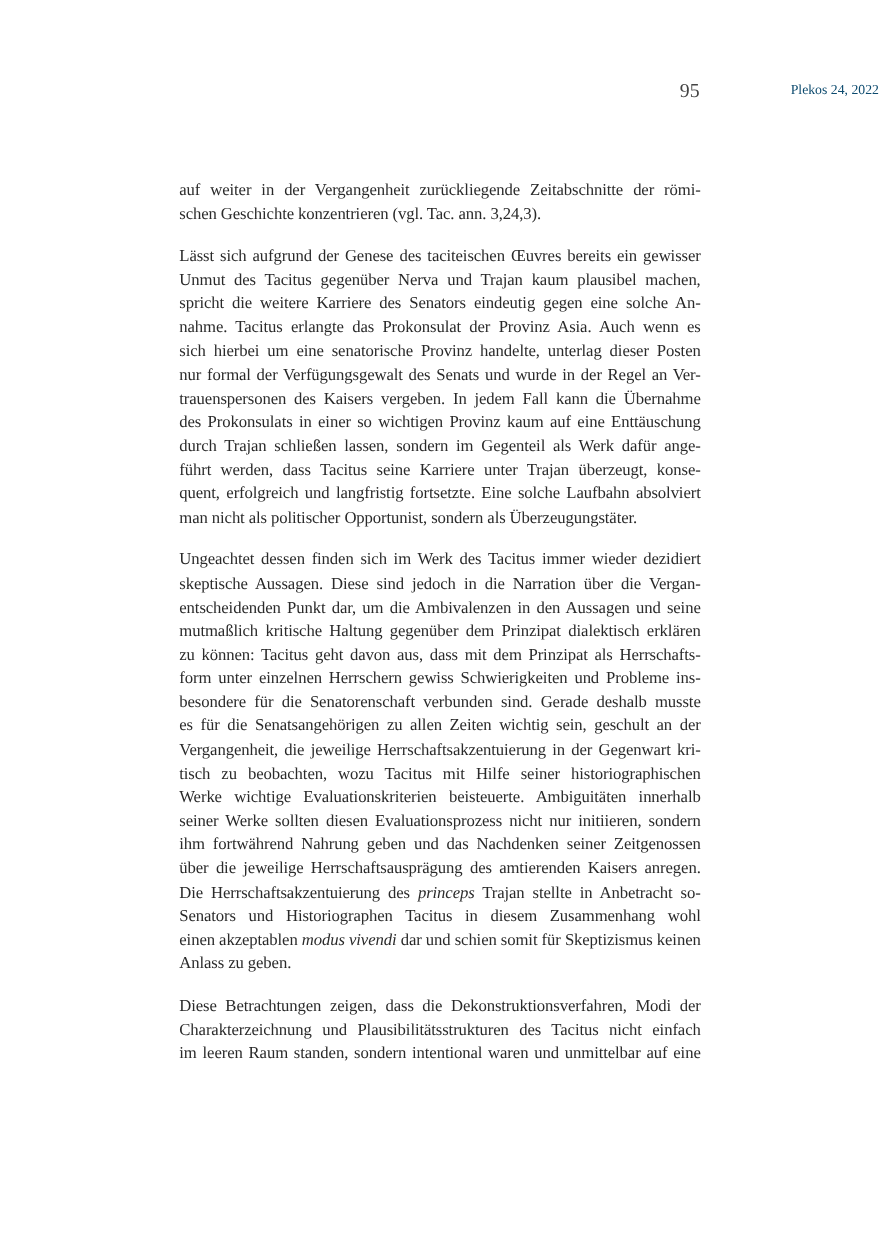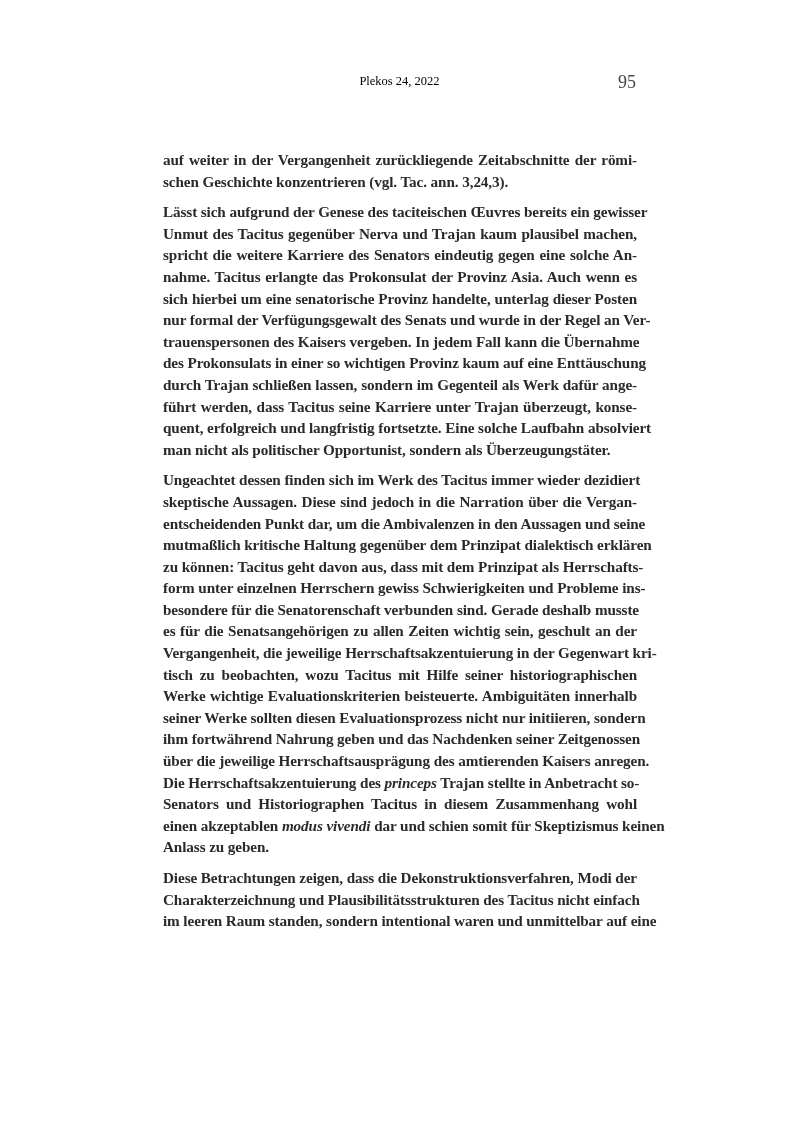--- a/index.html
+++ b/index.html
@@ -1,24 +1,24 @@
 <!DOCTYPE html>
 <html><head>
 <meta charset="utf-8">
 <style>
   html, body { margin: 0; padding: 0; background: #ffffff; }
   body { width: 799px; height: 1131px; position: relative; overflow: hidden;
          font-family: "Liberation Serif", "DejaVu Serif", serif; color: #2a2a2a; }
-  .header-title { position: absolute; top: 74px; left: 0; width: 799px; text-align: center;
-                  font-size: 12.5px; color: #000000; }
+  .header-title { position: absolute; top: 74px; left: 0; width: 799px; text-align: right;
+                  font-size: 12.5px; color: #0c4a6e; }
   .page-number { position: absolute; top: 72px; left: 614px; width: 22px; text-align: right;
                  font-size: 18px; color: #444; }
   .body-text { position: absolute; top: 145px; left: 163px; width: 474px; }
-  .para { margin: 4px 0 9px 0; font-size: 15.2px; line-height: 21.6px; text-align: justify;
-          hyphens: manual; word-spacing: 0px; letter-spacing: -0.1px; font-weight: bold; }
+  .para { margin: 17px 0 9px 0; font-size: 15.2px; line-height: 21.6px; text-align: justify;
+          hyphens: manual; word-spacing: 0px; letter-spacing: -0.1px; }
   .line { display: block; text-align: justify; text-align-last: justify; white-space: nowrap;
           height: 21.6px; }
   .line.last { text-align-last: left; }
   em { font-style: italic; }
 </style>
 </head>
 <body>
 
 <div class="header-title">Plekos 24, 2022</div>
 <div class="page-number">95</div>

